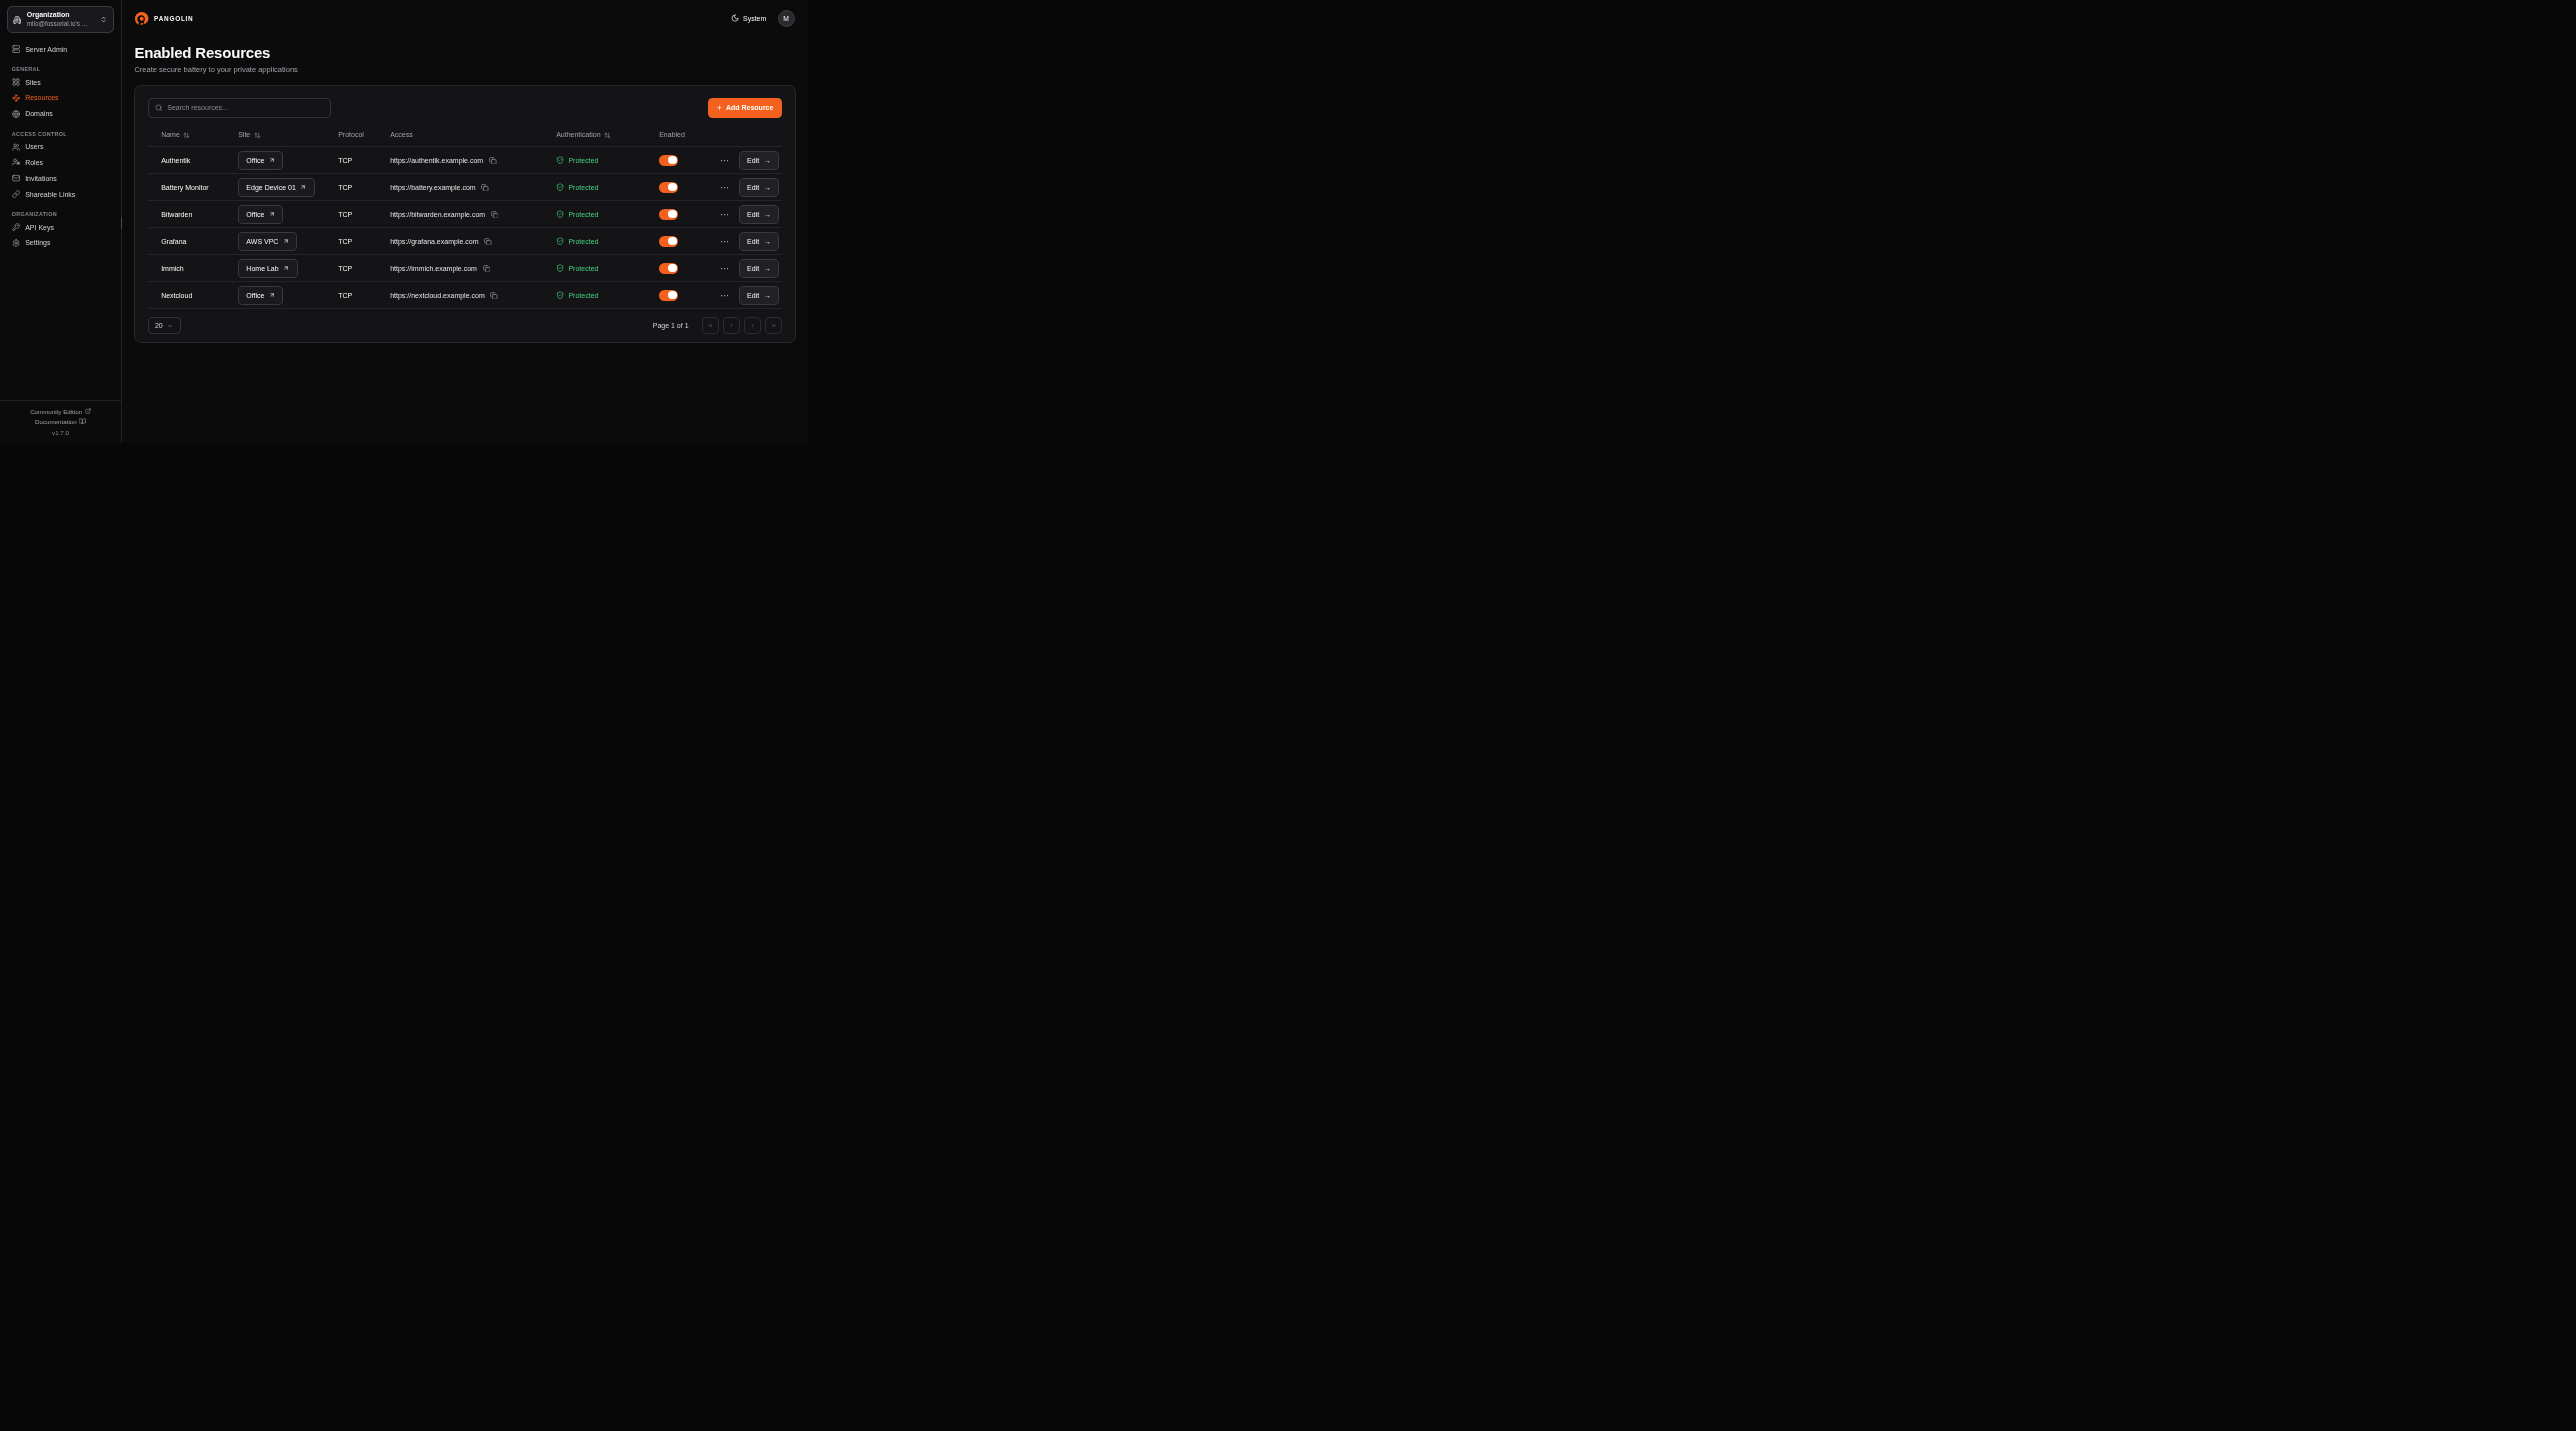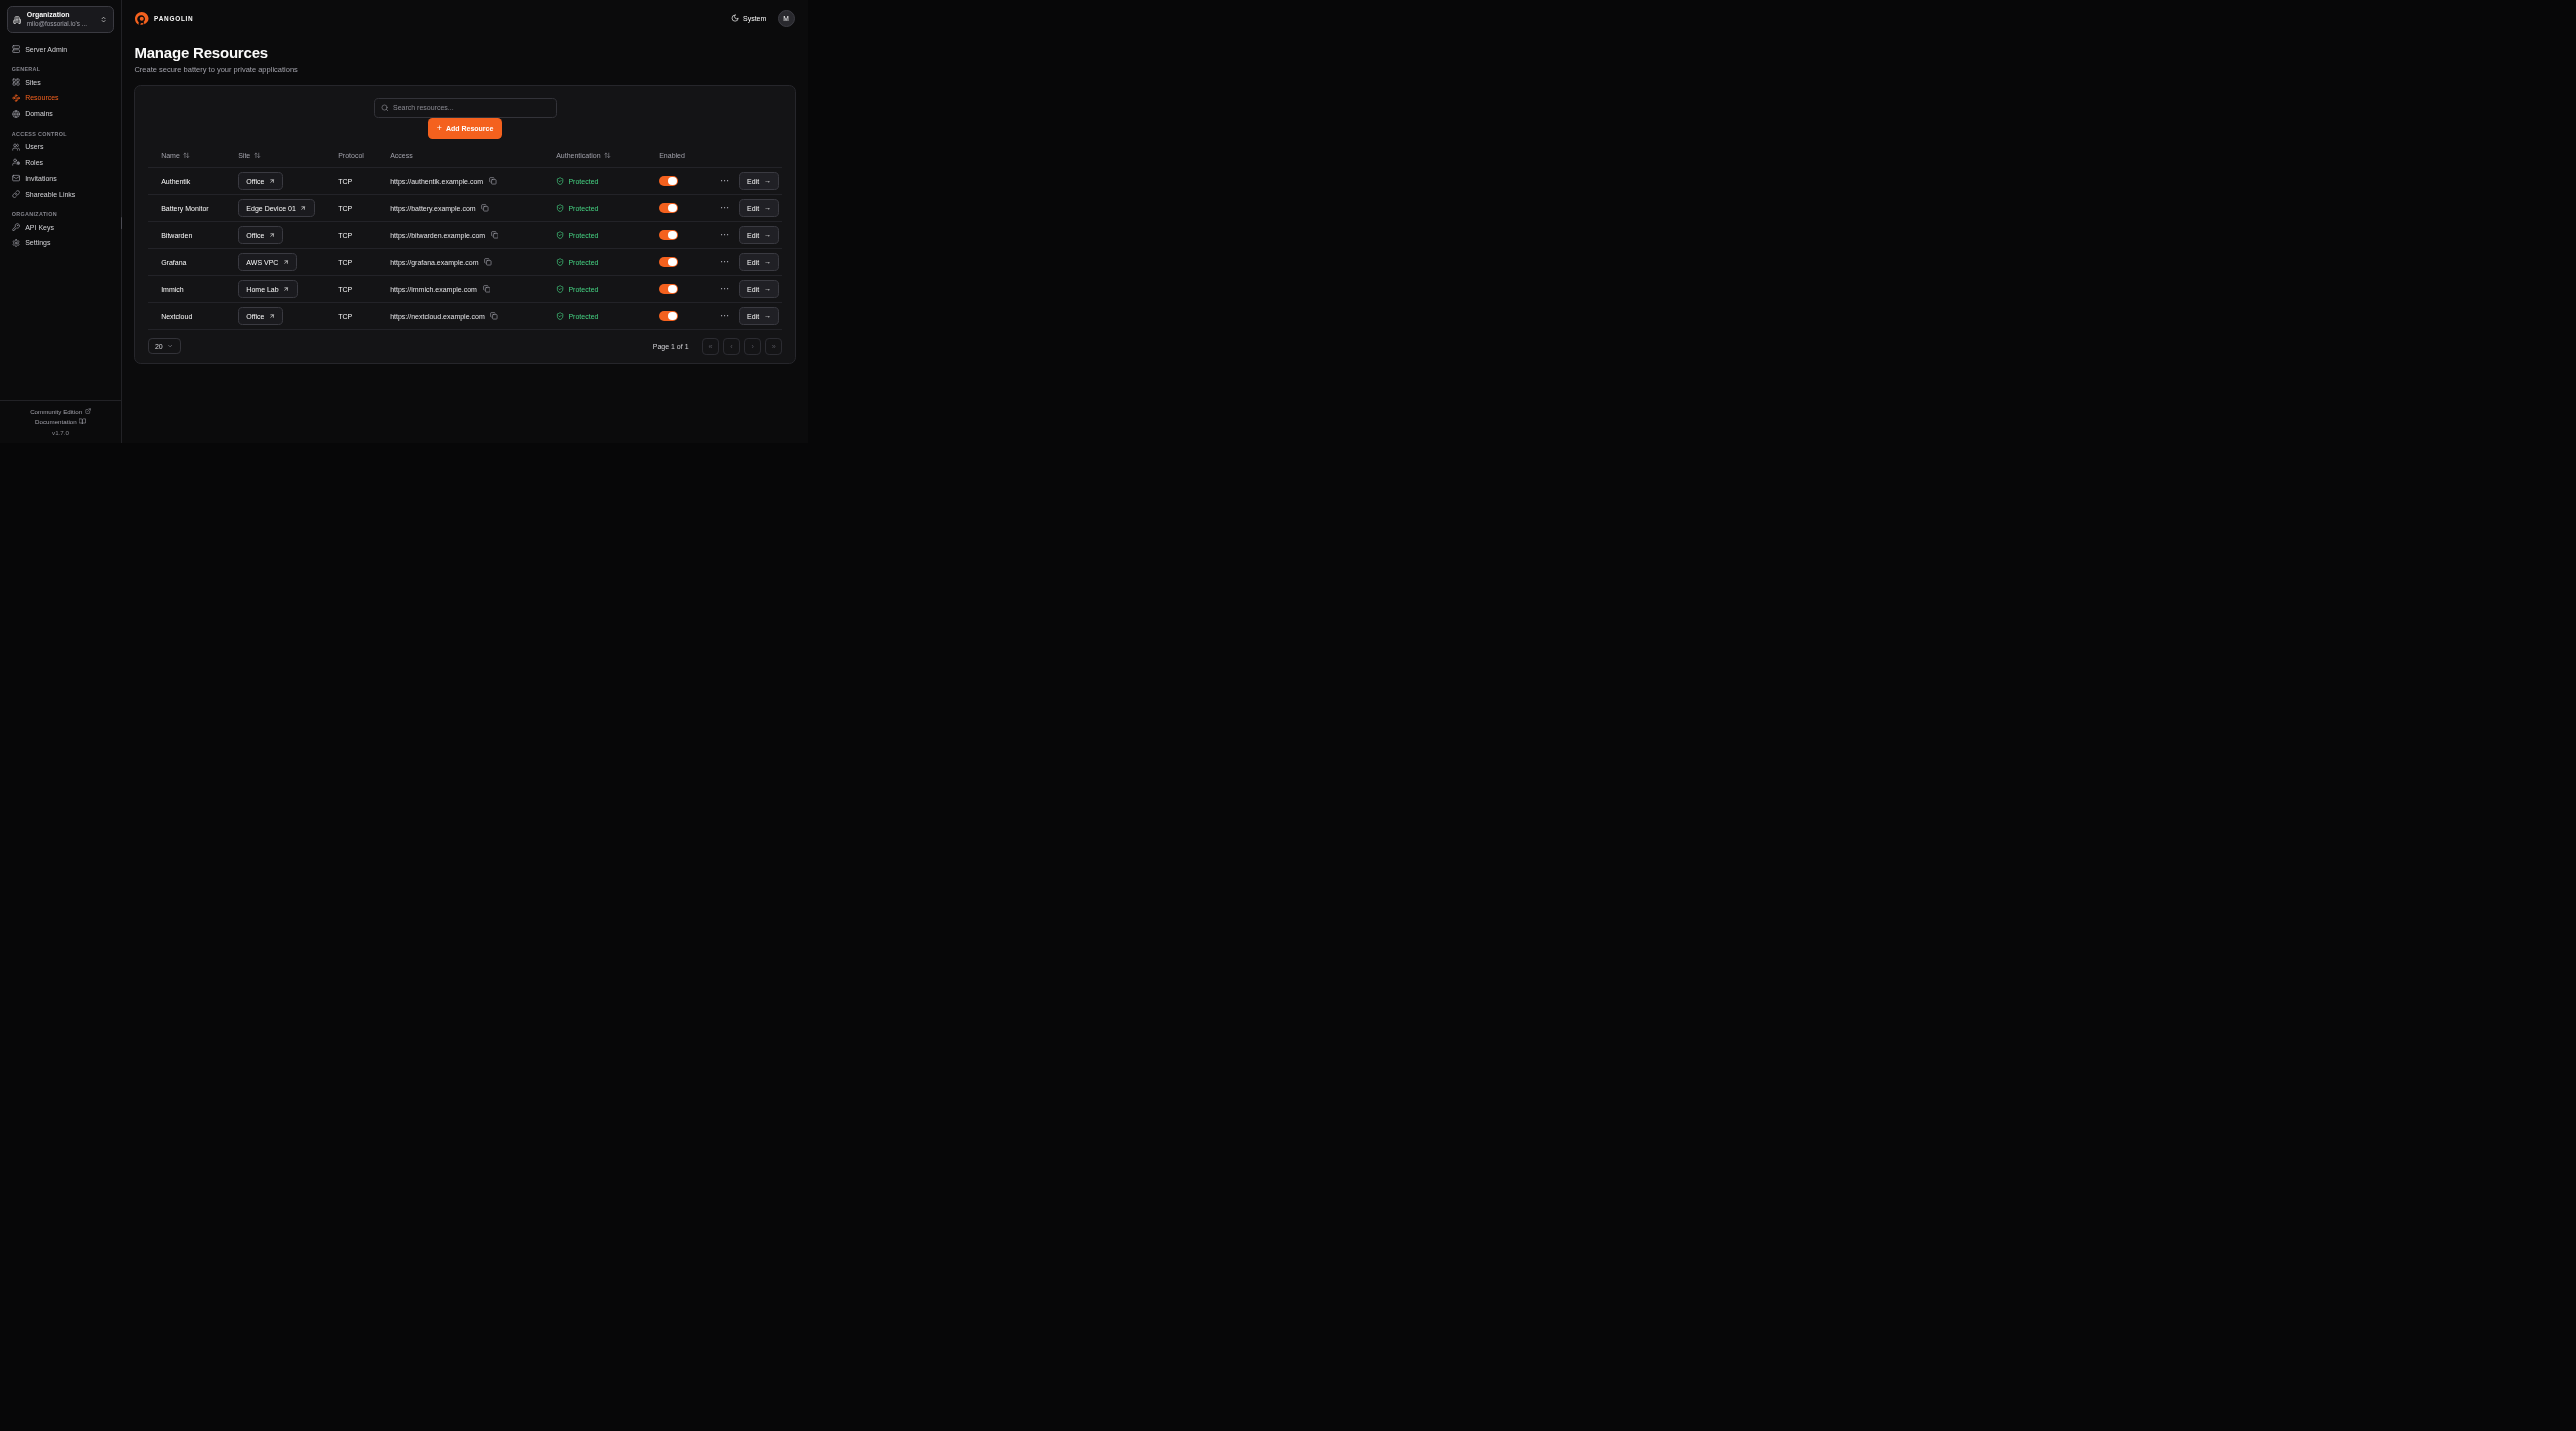--- a/index.html
+++ b/index.html
@@ -77,21 +77,21 @@
 
   .content { padding:7.2px 12.4px 0; }
   .page-title { font-size:15px; font-weight:800; letter-spacing:-0.2px; line-height:1.15; }
   .page-sub { margin-top:3.6px; color:#a1a1aa; font-size:7.5px; }
 
   .card {
     margin-top:11.3px;
     background:#141416; border:0.5px solid #26262b; border-radius:6.7px;
     padding:11.3px 12.4px 8.2px;
   }
-  .card-toolbar { display:flex; align-items:center; justify-content:center;flex-direction:column; }
+  .card-toolbar { display:flex; align-items:center; justify-content:space-between; }
   .search-box {
     width:183px; height:20.6px;
     border:0.5px solid #333339; border-radius:4.6px;
     display:flex; align-items:center; gap:4.6px; padding:0 6.2px;
     background:transparent;
   }
   .search-box .sicon { width:7.7px; height:7.7px; color:#8b8b93; flex:0 0 7.7px; }
   .search-box input {
     flex:1; background:transparent; border:0; outline:0;
     color:#e4e4e7; font:inherit; font-size:7px;
@@ -407,21 +407,21 @@
             </svg>
           <span>System</span>
         </div>
         <div class="avatar">
           <span>M</span>
         </div>
       </div>
     </header>
 
     <div class="content">
-      <h1 class="page-title">Manage Resources</h1>
+      <h1 class="page-title">Enabled Resources</h1>
       <p class="page-sub">Create secure battery to your private applications</p>
 
       <section class="card">
 
         <div class="card-toolbar">
           <div class="search-box">
             <svg class="sicon" viewBox="0 0 24 24">
                 <use href="#i-search"></use>
               </svg>
             <input type="text" placeholder="Search resources..." style="">

